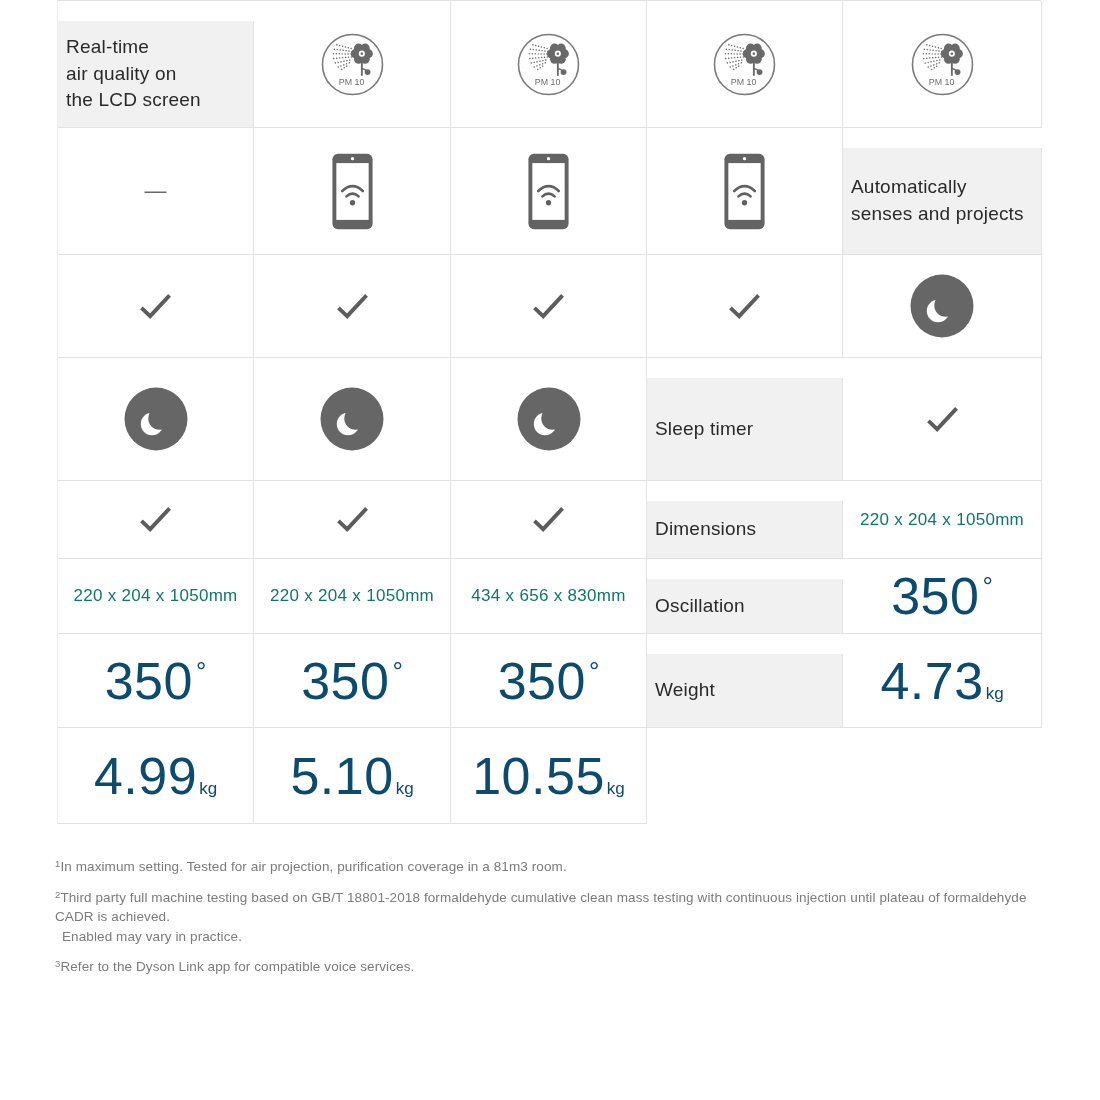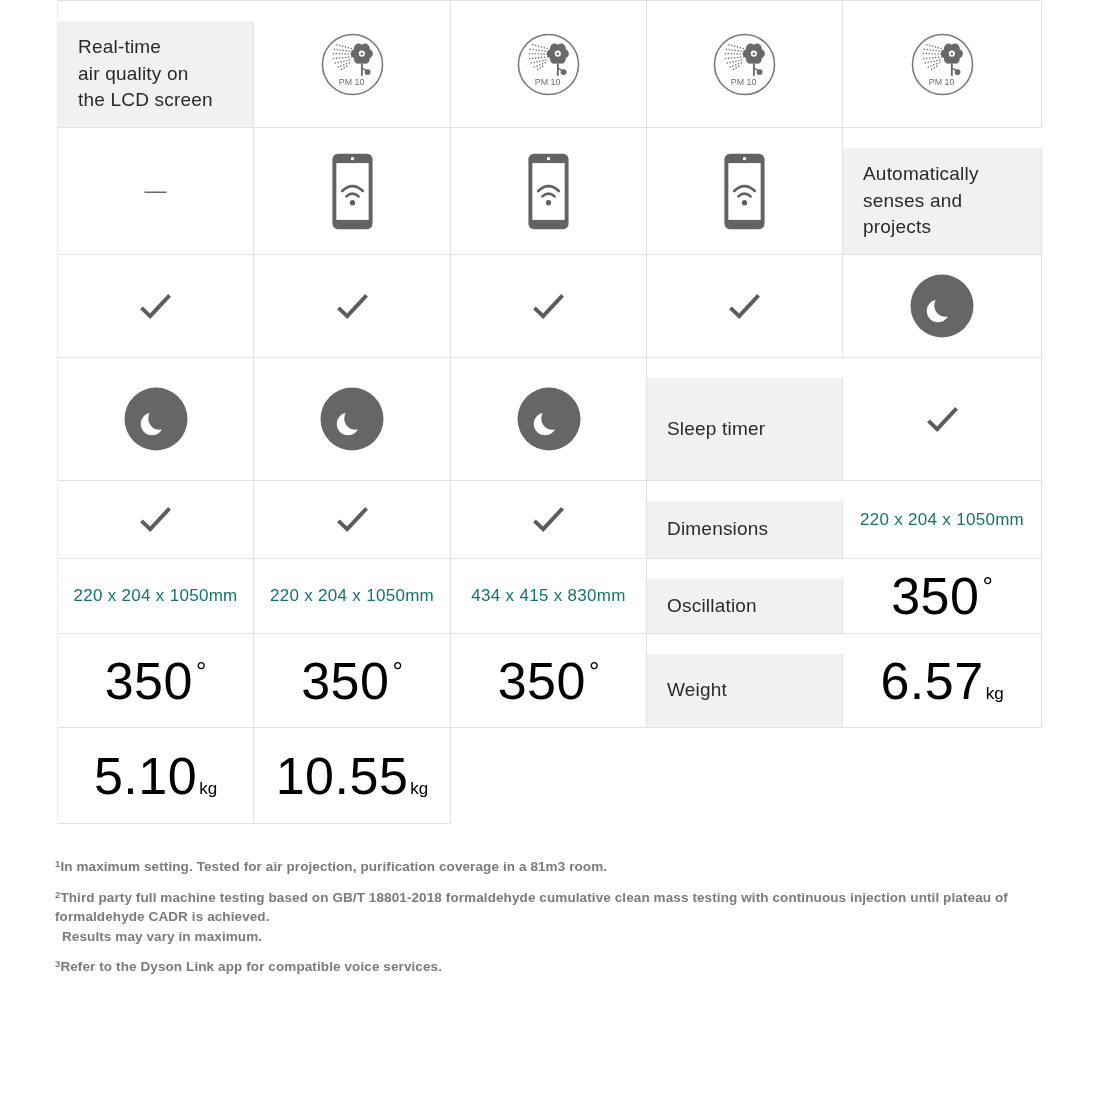--- a/index.html
+++ b/index.html
@@ -23,44 +23,44 @@
   .cell {
     border-right: 1px solid #e2e2e2;
     border-bottom: 1px solid #e2e2e2;
     background: #ffffff;
     display: flex; align-items: center; justify-content: center;
     overflow: hidden;
   }
   .label-cell {
     background: #f1f1f1;
     justify-content: flex-start;
-    padding-left: 20px; padding-right: 10px; margin-top: 20px;
+    padding-left: 8px; padding-right: 10px; margin-top: 20px;
   }
   .row-label {
     font-size: 19px; line-height: 1.4; color: #2a2a2a;
     letter-spacing: 0.2px; white-space: pre-line;
   }
   .lbl-sup { font-size: 11px; vertical-align: 7px; color: #2a2a2a; }
 
   .dash { font-size: 22px; color: #6a6a6a; }
 
   .dim-text { font-size: 17px; color: #0f766e; letter-spacing: 0.3px; }
 
-  .num-wrap { white-space: nowrap; color: #000000; }
+  .num-wrap { white-space: nowrap; color: #0c4a6e; }
   .num-big { font-size: 52px; letter-spacing: 0.5px; }
   .deg { font-size: 26px; position: relative; top: -19px; margin-left: 3px; }
   .kg  { font-size: 17px; margin-left: 2px; }
 
   .icon { display: block; }
 
   
   .footnotes { position: absolute; left: 55px; top: 857px; width: 990px; }
   .footnote {
     font-size: 13.5px; line-height: 1.45; color: #7b7b7b;
-    letter-spacing: 0.1px; margin-bottom: 11px; font-weight: bold;
+    letter-spacing: 0.1px; margin-bottom: 11px;
   }
   .footnote sup { font-size: 9.5px; vertical-align: 4px; }
   .fn-cont { display: block; padding-left: 7px; }
 </style>
 </head>
 <body>
 
 <svg width="0" height="0" style="position:absolute">
   <defs>
     <g id="pm10-icon">
@@ -233,21 +233,21 @@
     <div class="cell">
       <span class="dim-text">220 x 204 x 1050mm</span>
     </div>
     <div class="cell">
       <span class="dim-text">220 x 204 x 1050mm</span>
     </div>
     <div class="cell">
       <span class="dim-text">220 x 204 x 1050mm</span>
     </div>
     <div class="cell">
-      <span class="dim-text">434 x 415 x 830mm</span>
+      <span class="dim-text">434 x 656 x 830mm</span>
     </div>
 
     <div class="cell label-cell">
       <span class="row-label">Oscillation</span>
     </div>
     <div class="cell">
       <span class="num-wrap"><span class="num-big">350</span><span class="deg">°</span></span>
     </div>
     <div class="cell">
       <span class="num-wrap"><span class="num-big">350</span><span class="deg">°</span></span>
@@ -256,30 +256,33 @@
       <span class="num-wrap"><span class="num-big">350</span><span class="deg">°</span></span>
     </div>
     <div class="cell">
       <span class="num-wrap"><span class="num-big">350</span><span class="deg">°</span></span>
     </div>
 
     <div class="cell label-cell">
       <span class="row-label">Weight</span>
     </div>
     <div class="cell">
-      <span class="num-wrap"><span class="num-big">6.57</span><span class="kg">kg</span></span>
+      <span class="num-wrap"><span class="num-big">4.73</span><span class="kg">kg</span></span>
+    </div>
+    <div class="cell">
+      <span class="num-wrap"><span class="num-big">4.99</span><span class="kg">kg</span></span>
     </div>
     <div class="cell">
       <span class="num-wrap"><span class="num-big">5.10</span><span class="kg">kg</span></span>
     </div>
     <div class="cell">
       <span class="num-wrap"><span class="num-big">10.55</span><span class="kg">kg</span></span>
     </div>
 
   </div>
 
   <div class="footnotes">
     <p class="footnote"><sup>1</sup><span>In maximum setting. Tested for air projection, purification coverage in a 81m3 room.</span></p>
-    <p class="footnote"><sup>2</sup><span>Third party full machine testing based on GB/T 18801-2018 formaldehyde cumulative clean mass testing with continuous injection until plateau of formaldehyde CADR is achieved.</span><span class="fn-cont">Results may vary in maximum.</span></p>
+    <p class="footnote"><sup>2</sup><span>Third party full machine testing based on GB/T 18801-2018 formaldehyde cumulative clean mass testing with continuous injection until plateau of formaldehyde CADR is achieved.</span><span class="fn-cont">Enabled may vary in practice.</span></p>
     <p class="footnote"><sup>3</sup><span>Refer to the Dyson Link app for compatible voice services.</span></p>
   </div>
 
 </div>
 
 </body></html>

